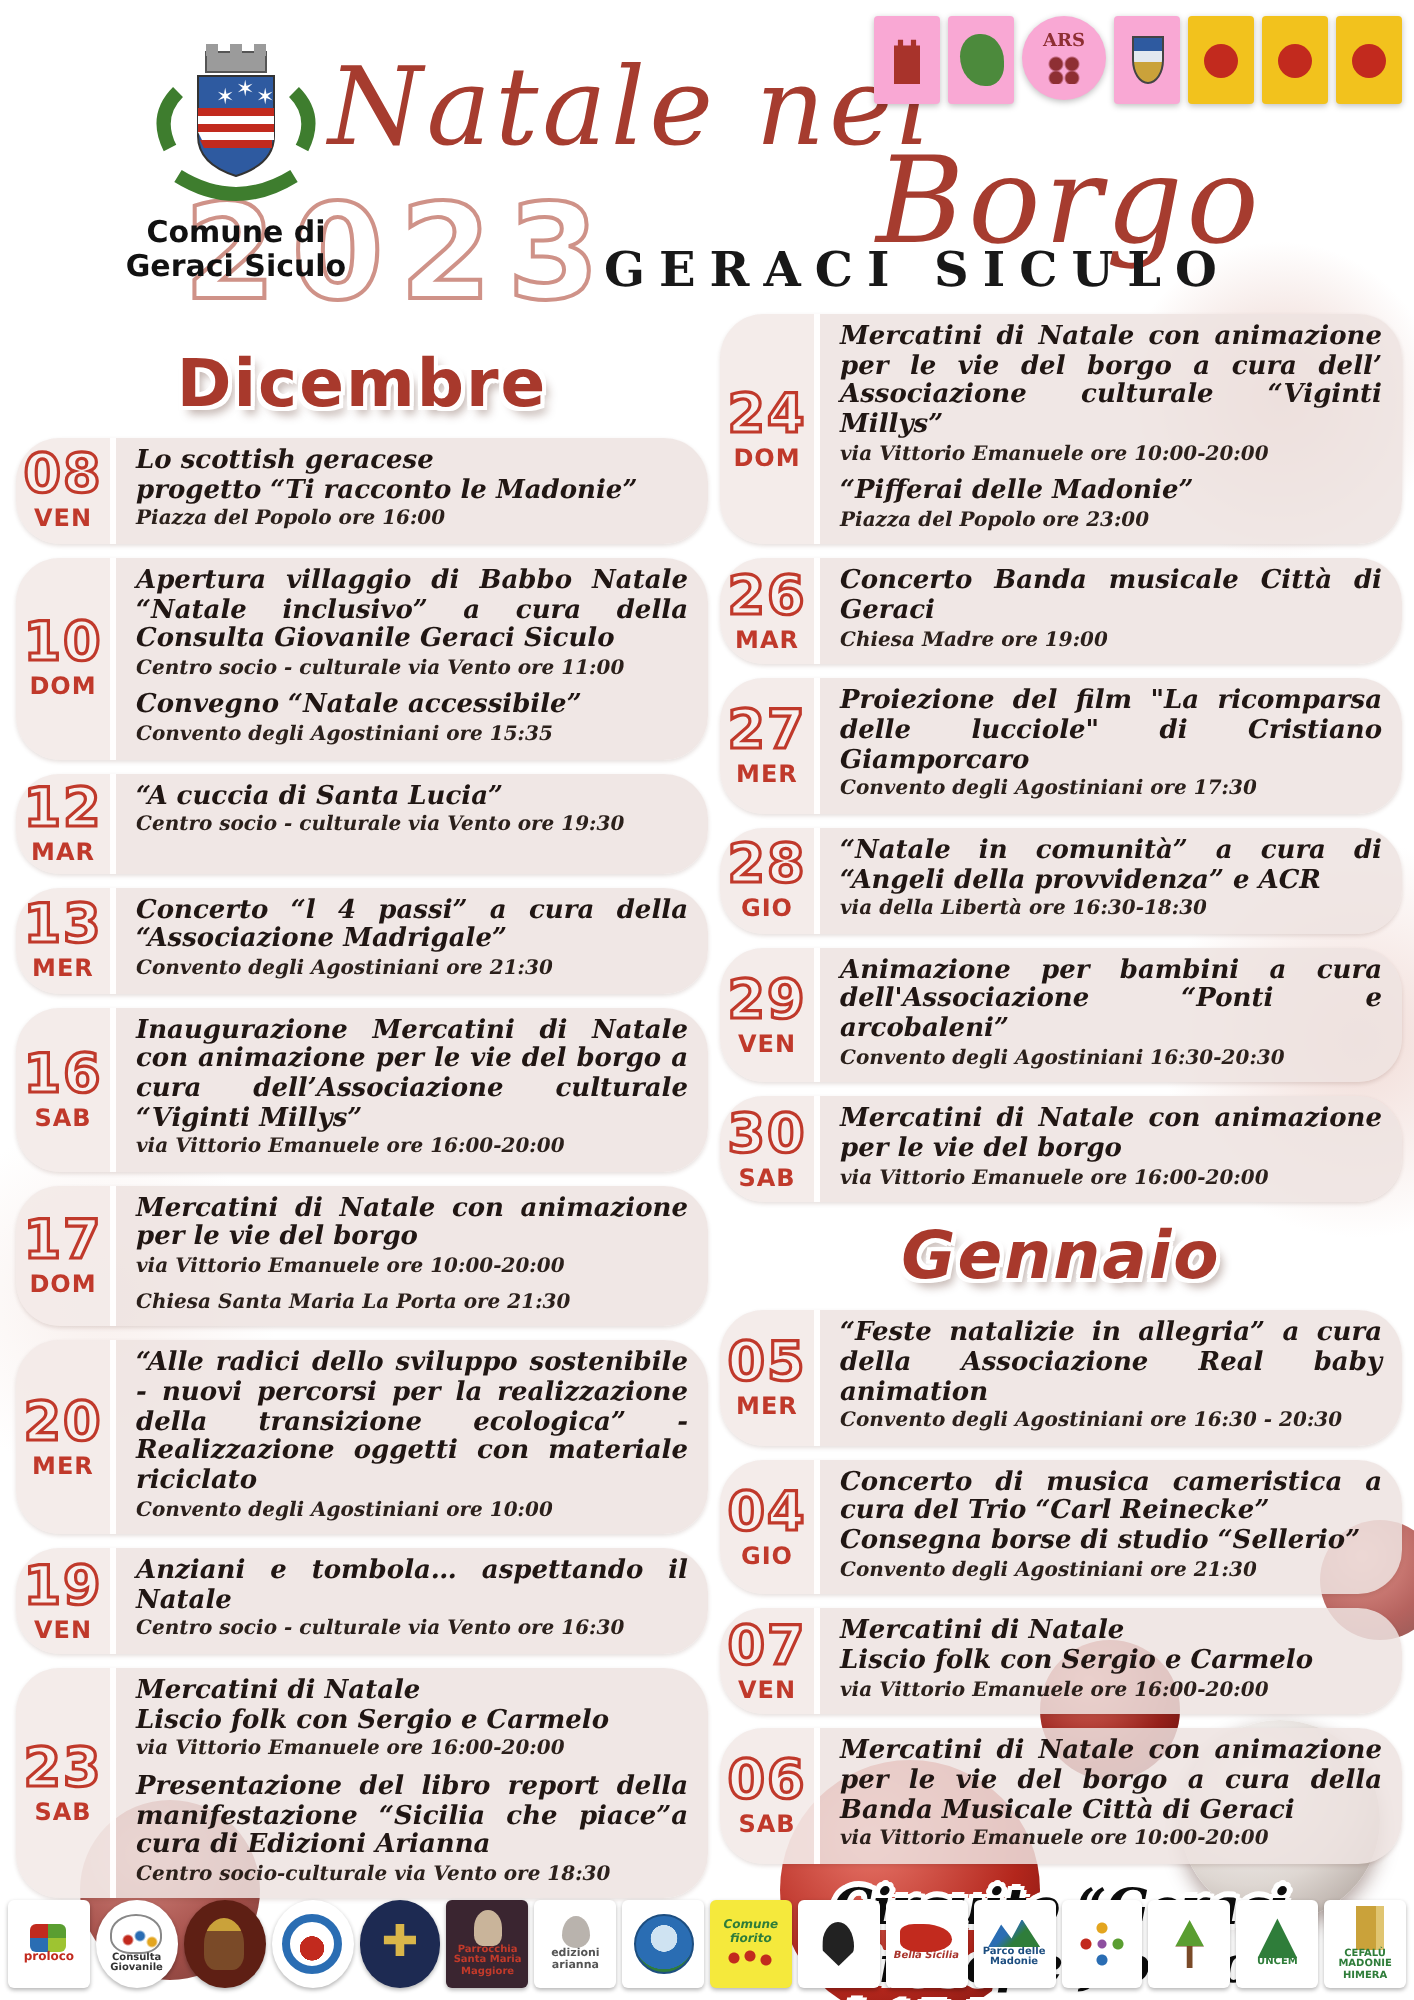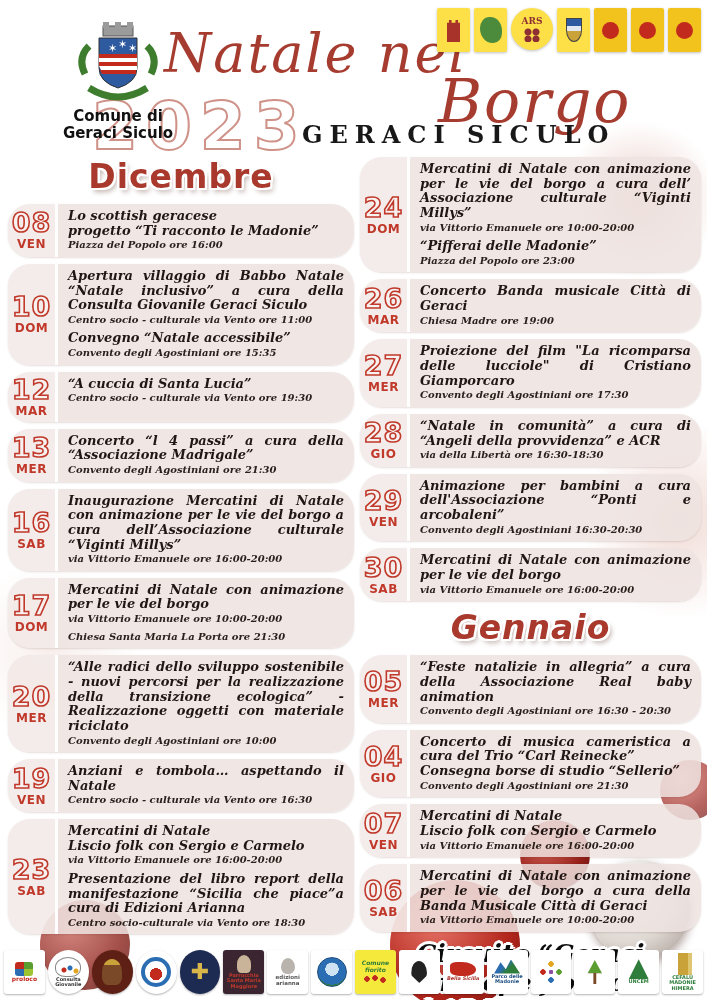--- a/index.html
+++ b/index.html
@@ -37,40 +37,40 @@
     font-family:"DejaVu Serif", serif; font-style:italic; font-size:54px; color:#a63c2f; letter-spacing:2px;}
   .title-script2 { position:absolute; left:438px; top:66px; z-index:3;
     font-family:"DejaVu Serif", serif; font-style:italic; font-size:60px; color:#a63c2f; letter-spacing:2px;}
   .year { position:absolute; left:92px; top:88px; z-index:2;
     font-weight:bold; font-size:66px; letter-spacing:8px; color:rgba(255,255,255,.12);
     -webkit-text-stroke:2px #cf9288; }
   .subtitle { position:absolute; left:302px; top:120px; z-index:3;
     font-family:"DejaVu Serif", serif; font-size:24px; font-weight:bold; letter-spacing:7px; color:#181818; }
 
   .top-logos { position:absolute; right:6px; top:8px; z-index:4; display:flex; gap:4px; align-items:flex-start; }
-  .tl { width:33px; height:44px; background:#fde047; border-radius:2px; box-shadow:0 1px 3px rgba(0,0,0,.25);
+  .tl { width:33px; height:44px; background:#f9a8d4; border-radius:2px; box-shadow:0 1px 3px rgba(0,0,0,.25);
         display:flex; flex-direction:column; align-items:center; justify-content:center; }
   .tl.round { border-radius:50%; width:42px; height:42px; }
   .tl .sh { display:block; }
   .tl-tower .sh { width:13px; height:24px; background:#a8332b; clip-path:polygon(0 20%,15% 20%,15% 8%,35% 8%,35% 20%,65% 20%,65% 8%,85% 8%,85% 20%,100% 20%,100% 100%,0 100%); }
   .tl-villages .sh { width:22px; height:26px; background:#4c8a3c; border-radius:45% 55% 40% 60%; }
   .tl-ars { font-size:9px; font-weight:bold; color:#8e2f33; font-family:"DejaVu Serif",serif; }
   .tl-ars .dots { width:16px; height:14px; margin-top:2px; background:radial-gradient(circle 4px at 4px 4px,#8e2f33 3px,transparent 4px),radial-gradient(circle 4px at 12px 4px,#8e2f33 3px,transparent 4px),radial-gradient(circle 4px at 4px 11px,#8e2f33 3px,transparent 4px),radial-gradient(circle 4px at 12px 11px,#8e2f33 3px,transparent 4px); }
   .tl-crest .sh { width:16px; height:24px; background:linear-gradient(180deg,#2e5aa0 0 30%,#e3e8f0 30% 55%,#caa23a 55% 100%); border-radius:0 0 50% 50%; border:1px solid #444; }
   .tl-sicilia { background:#f2c21d; }
   .tl-sicilia .sh { width:17px; height:17px; background:#c22a1e; border-radius:50%; }
 
   
   .month { text-align:center; font-weight:bold; font-size:33px; letter-spacing:1px; color:#a8392c;
     text-shadow:-2px -2px 0 #fff,2px -2px 0 #fff,-2px 2px 0 #fff,2px 2px 0 #fff,0 -2px 0 #fff,0 2px 0 #fff,-2px 0 0 #fff,2px 0 0 #fff,3px 4px 5px rgba(70,25,12,.35);
     margin:0 0 8px 0; }
 
   
   .col { position:absolute; z-index:3; }
-  .col-left  { left:8px;  top:157px; width:346px; }
+  .col-left  { left:8px;  top:172px; width:346px; }
   .col-right { left:360px; top:157px; width:341px; }
 
   .event { display:flex; background:rgba(237,227,225,.85); border-radius:22px; margin-bottom:7px; overflow:hidden;
            box-shadow:0 1px 2px rgba(90,40,25,.15); }
   .date { width:50px; min-width:50px; display:flex; flex-direction:column; align-items:center; justify-content:center;
           border-right:3px solid rgba(255,255,255,.95); background:rgba(248,242,240,.45); border-radius:22px 0 0 22px; padding:4px 0; }
   .num { font-weight:bold; font-size:27px; line-height:1; color:rgba(255,255,255,.25); -webkit-text-stroke:1.6px #c0392b; letter-spacing:1px;}
   .day { font-weight:bold; font-size:12px; color:#c0392b; letter-spacing:.5px; margin-top:1px;}
   .ebody { flex:1; padding:5px 10px 6px 10px; }
   .item + .item { margin-top:6px; }

